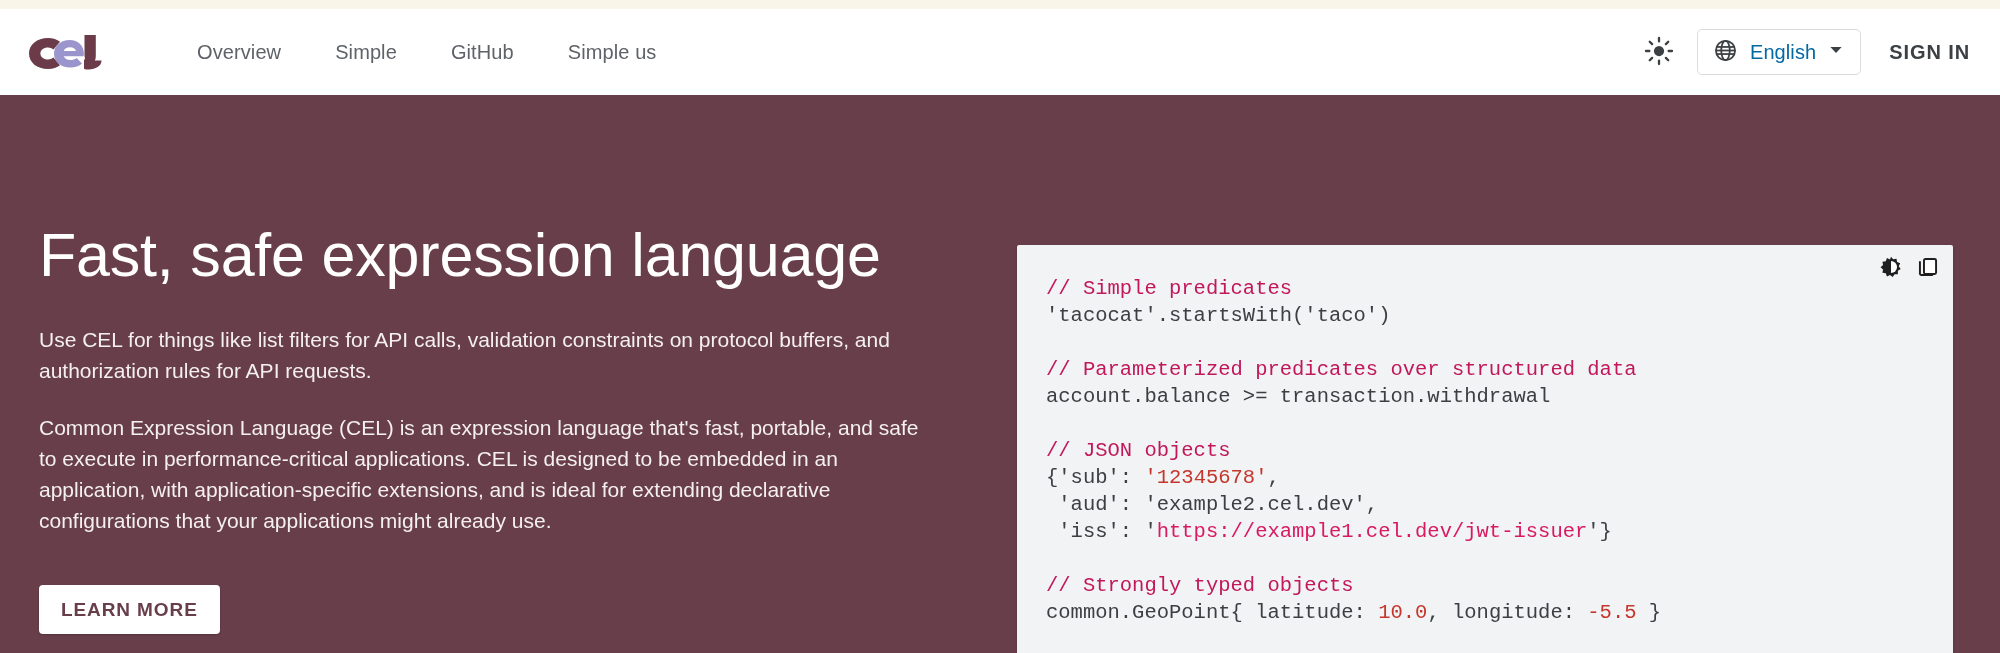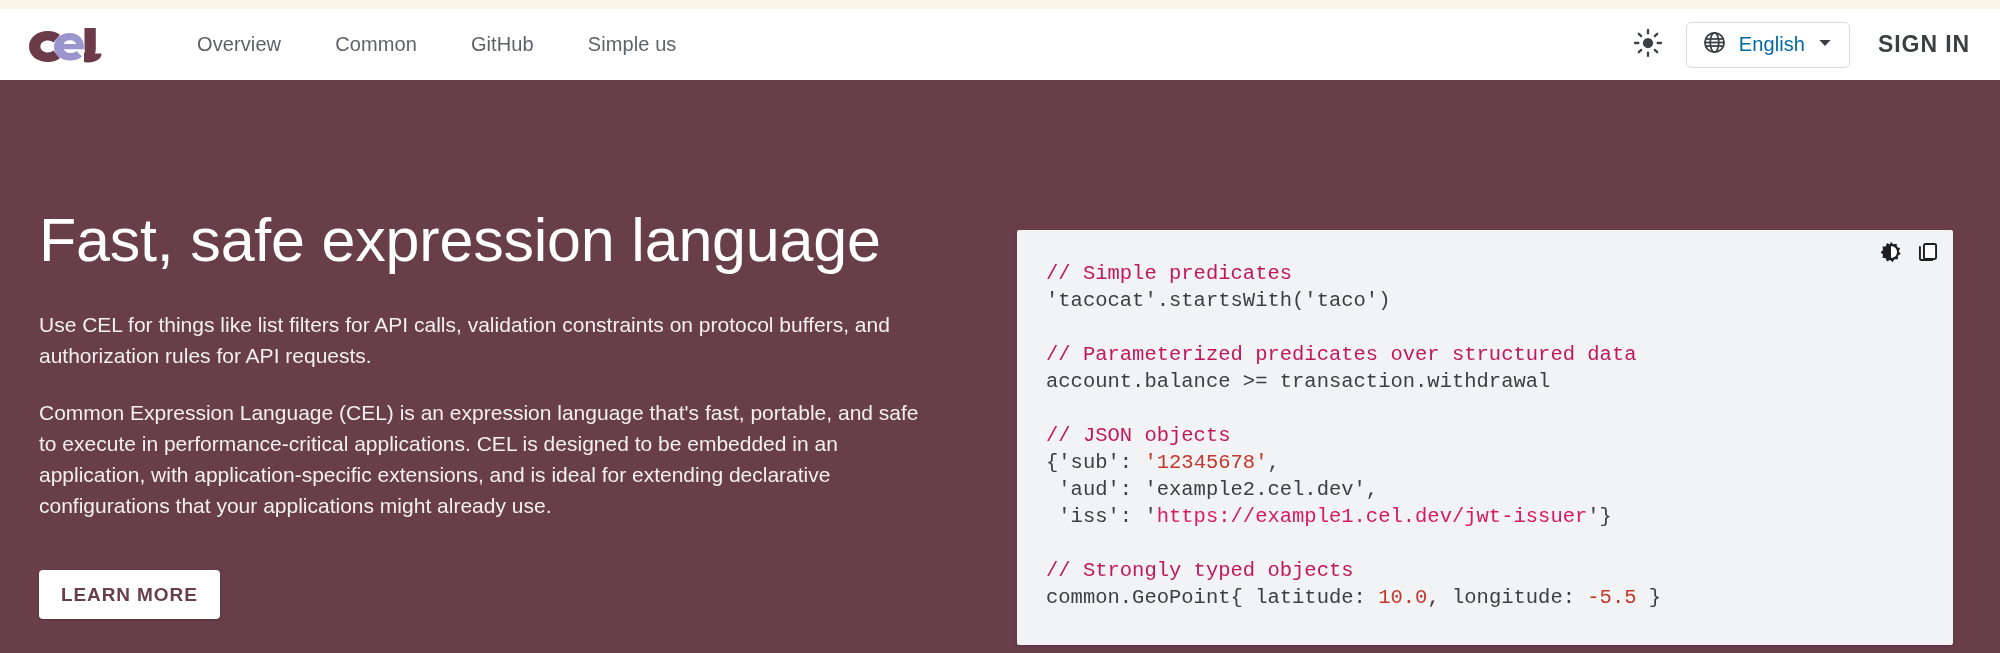--- a/index.html
+++ b/index.html
@@ -18,21 +18,21 @@
 
   
   .top-strip {
     height: 9px;
     width: 100%;
     background: #faf5e9;
   }
 
   
   .header {
-    height: 71px;
+    height: 86px;
     width: 100%;
     background: #ffffff;
     display: flex;
     align-items: center;
     padding: 0 24px 0 26px;
     position: relative;
   }
 
   .logo {
     width: 80px;
@@ -124,21 +124,21 @@
     cursor: pointer;
     background: #fff;
   }
   .lang-label {
     font-size: 20px;
     color: #0369a1;
     letter-spacing: 0.1px;
   }
 
   .signin {
-    font-size: 23px;
+    font-size: 20px;
     letter-spacing: 0.9px;
     color: #3c4043;
     font-weight: bold;
     text-decoration: none;
     margin-left: 28px;
     margin-right: 6px;
     cursor: pointer;
     white-space: nowrap;
   }
 
@@ -261,21 +261,21 @@
 
       <path d="M44 8 C34.6 8 28 14 28 21.8 C28 29.6 34.6 35.5 44.3 35.5 C49.3 35.5 53.3 34 56 31.4 L50.6 25.9 C48.9 27.3 46.9 28 44.5 28 C41 28 38.6 26.6 37.8 24.2 L57.6 24.2 C57.8 23.2 57.9 22.3 57.9 21.4 C57.9 13.8 51.8 8 44 8 Z M37.7 19 C38.4 16.6 40.6 15.2 43.9 15.2 C47.2 15.2 49.4 16.7 50 19 Z" fill="#9a96cd"></path>
 
       <path d="M58.5 3 L69.8 3 L69.8 24 C69.8 30.6 65.2 35.3 58 36.6 L58 27.7 C59.9 27 58.5 25.6 58.5 23.4 Z" fill="#6b3b49"></path>
       <path d="M58 28.5 C64 28.5 70.5 28.5 75.5 28.5 C75.5 34 69.5 37.4 62.5 37.4 C59.8 37.4 58 36.9 58 36.9 Z" fill="#6b3b49"></path>
     </svg>
   </a>
 
   <nav class="nav">
     <a class="nav-link" href="#">Overview</a>
-    <a class="nav-link" href="#">Common</a>
+    <a class="nav-link" href="#">Simple</a>
     <a class="nav-link" href="#">GitHub</a>
     <a class="nav-link" href="#">Simple us</a>
   </nav>
 
   <div class="header-right">
 
 
     <button class="theme-toggle" title="Toggle theme">
       <span>
         <svg width="30" height="30" viewBox="0 0 24 24">

